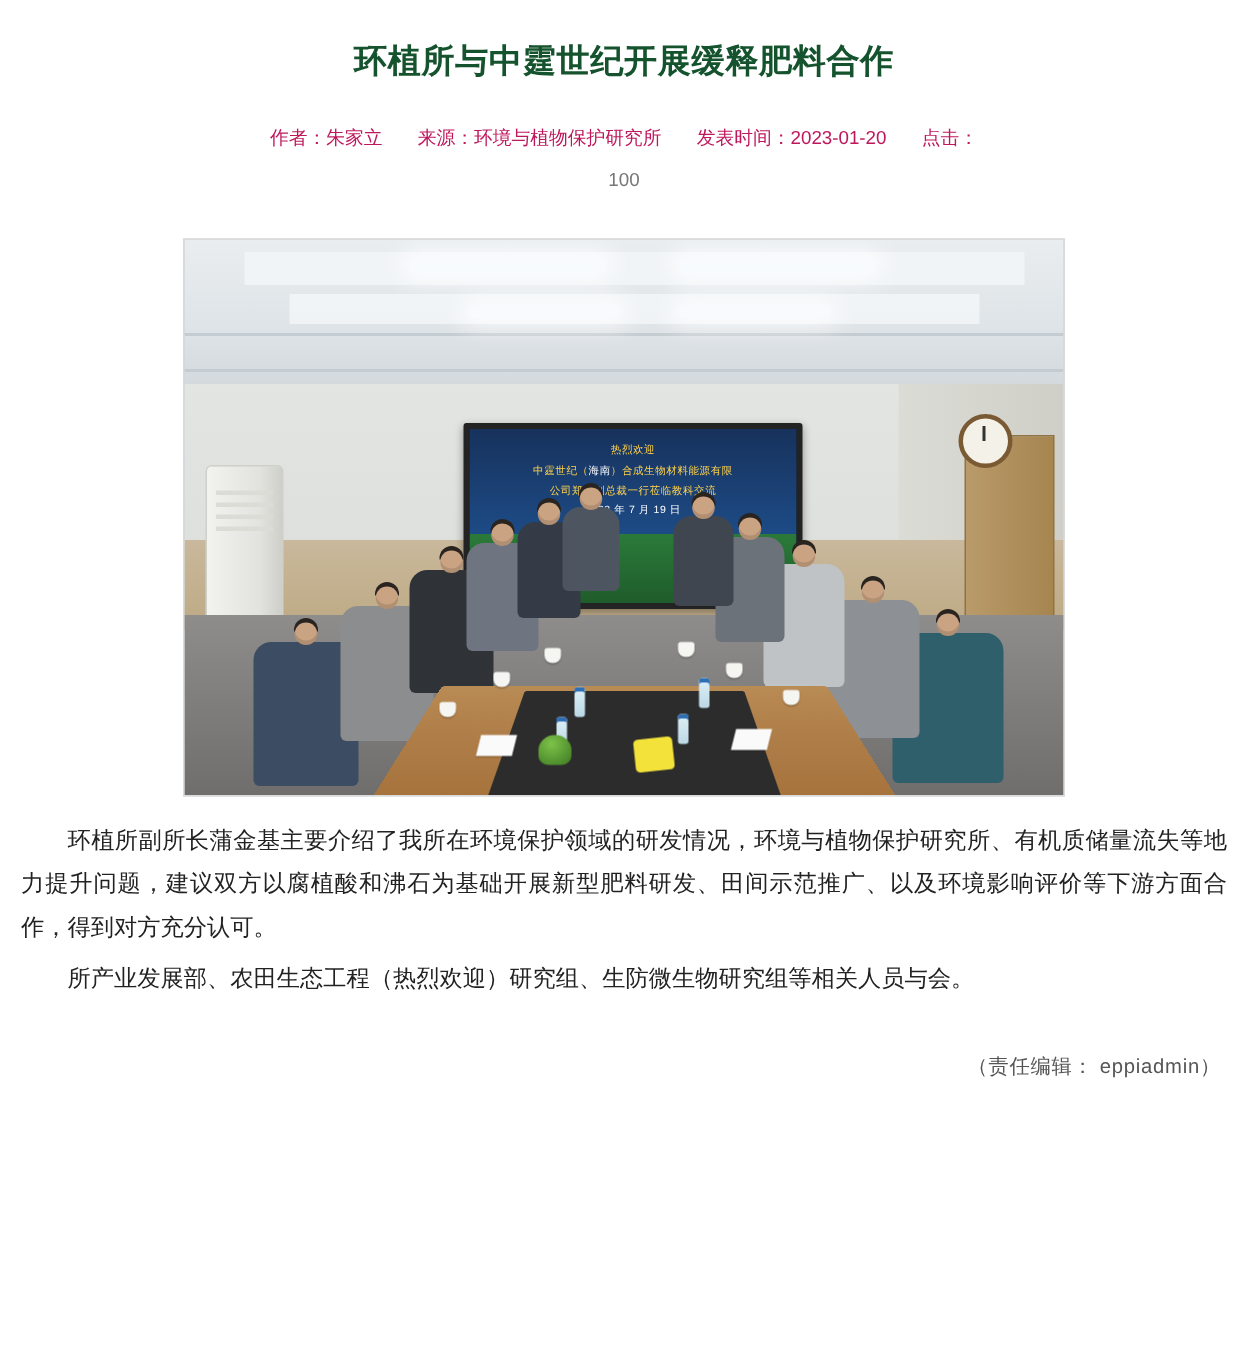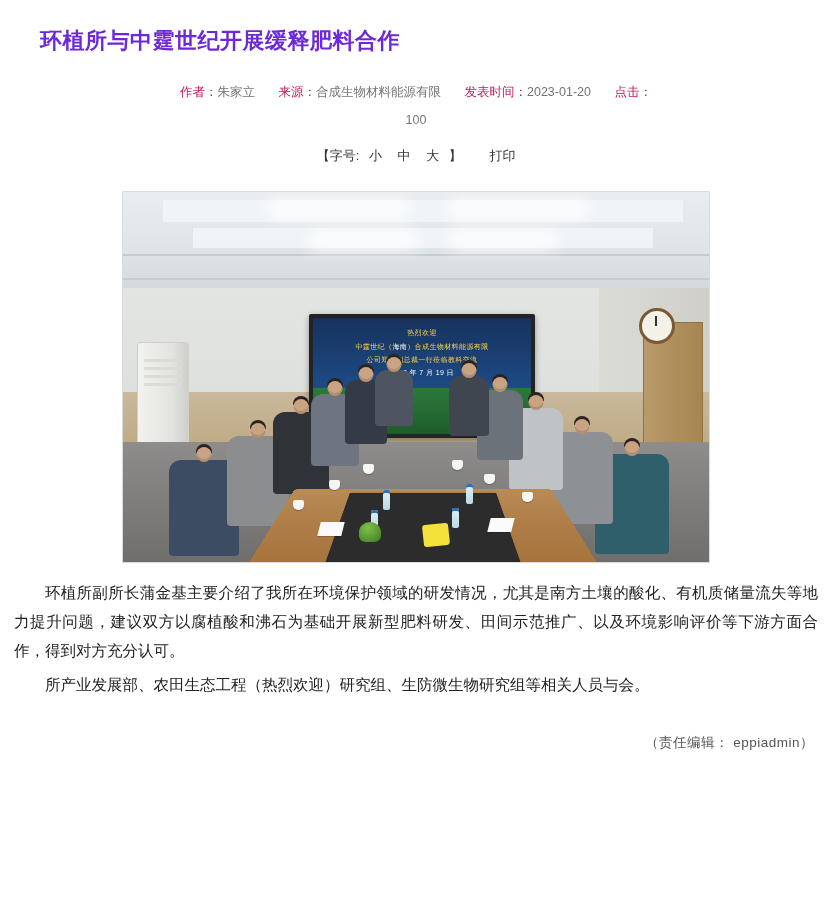--- a/index.html
+++ b/index.html
@@ -12,44 +12,45 @@
     min-height: 914px;
     font-family: "Liberation Sans", sans-serif;
     color: #222222;
   }
   .page {
     width: 832px;
     box-sizing: border-box;
     padding: 0;
   }
   .article-title {
+    text-align: center;
     font-size: 22px;
     font-weight: bold;
-    color: #6d28d9;
+    color: #14532d;
     margin: 26px 40px 0 40px;
     line-height: 1.4;
     letter-spacing: 0.5px;
   }
   .meta-bar {
     margin-top: 22px;
     text-align: center;
     font-size: 12.5px;
     color: #777777;
     line-height: 2.1;
   }
   .meta-item {
     display: inline;
     white-space: nowrap;
     margin: 0 10px;
   }
   .meta-label {
     color: #be185d;
   }
   .meta-value {
-    color: #737373;
+    color: #be185d;
   }
   .hits-count {
     display: block;
     text-align: center;
     font-size: 12.5px;
     color: #777777;
     margin-top: 2px;
   }
   .fontsize-bar {
     text-align: center;
@@ -231,34 +232,26 @@
 </style>
 </head>
 <body>
 
 <div class="page">
 
   <h1 class="article-title">环植所与中霆世纪开展缓释肥料合作</h1>
 
   <div class="meta-bar">
     <span class="meta-item"><span class="meta-label">作者：</span><span class="meta-value">朱家立</span></span>
-    <span class="meta-item"><span class="meta-label">来源：</span><span class="meta-value">合成生物材料能源有限</span></span>
+    <span class="meta-item"><span class="meta-label">来源：</span><span class="meta-value">环境与植物保护研究所</span></span>
     <span class="meta-item"><span class="meta-label">发表时间：</span><span class="meta-value">2023-01-20</span></span>
     <span class="meta-item"><span class="meta-label">点击：</span></span>
     <span class="hits-count">100</span>
   </div>
 
-  <div class="fontsize-bar">
-    <span class="fs-prefix">【字号:</span>
-    <span class="fs-opt">小</span>
-    <span class="fs-opt">中</span>
-    <span class="fs-opt">大</span>
-    <span class="fs-prefix">】</span>
-    <span class="print-link">打印</span>
-  </div>
 
   <div class="content">
 
 
     <div class="figure">
       <div class="photo">
 
         <div class="ph-ceiling"></div>
         <div class="ph-ceil-panel" style="left:40px;top:8px;width:520px;height:22px;"></div>
         <div class="ph-ceil-panel" style="left:70px;top:36px;width:460px;height:20px;"></div>
@@ -356,19 +349,19 @@
         <div class="bottle cap" style="right:250px;top:316px;"></div>
         <div class="bottle cap" style="right:236px;top:292px;"></div>
         <div class="paper" style="left:196px;top:330px;"></div>
         <div class="paper" style="right:196px;top:326px;"></div>
         <div class="plant" style="left:236px;top:330px;"></div>
         <div class="bag" style="left:300px;top:332px;"></div>
 
       </div>
     </div>
 
-    <p>环植所副所长蒲金基主要介绍了我所在环境保护领域的研发情况，尤其是南方土壤的酸化、有机质储量流失等地力提升问题，建议双方以腐植酸和沸石为基础开展新型肥料研发、田间示范推广、以及环境影响评价等下游方面合作，得到对方充分认可。</p>
+    <p>环植所副所长蒲金基主要介绍了我所在环境保护领域的研发情况，环境与植物保护研究所、有机质储量流失等地力提升问题，建议双方以腐植酸和沸石为基础开展新型肥料研发、田间示范推广、以及环境影响评价等下游方面合作，得到对方充分认可。</p>
     <p>所产业发展部、农田生态工程（热烈欢迎）研究组、生防微生物研究组等相关人员与会。</p>
   </div>
 
   <div class="footer-note">（责任编辑：  eppiadmin）</div>
 
 </div>
 
 </body></html>

